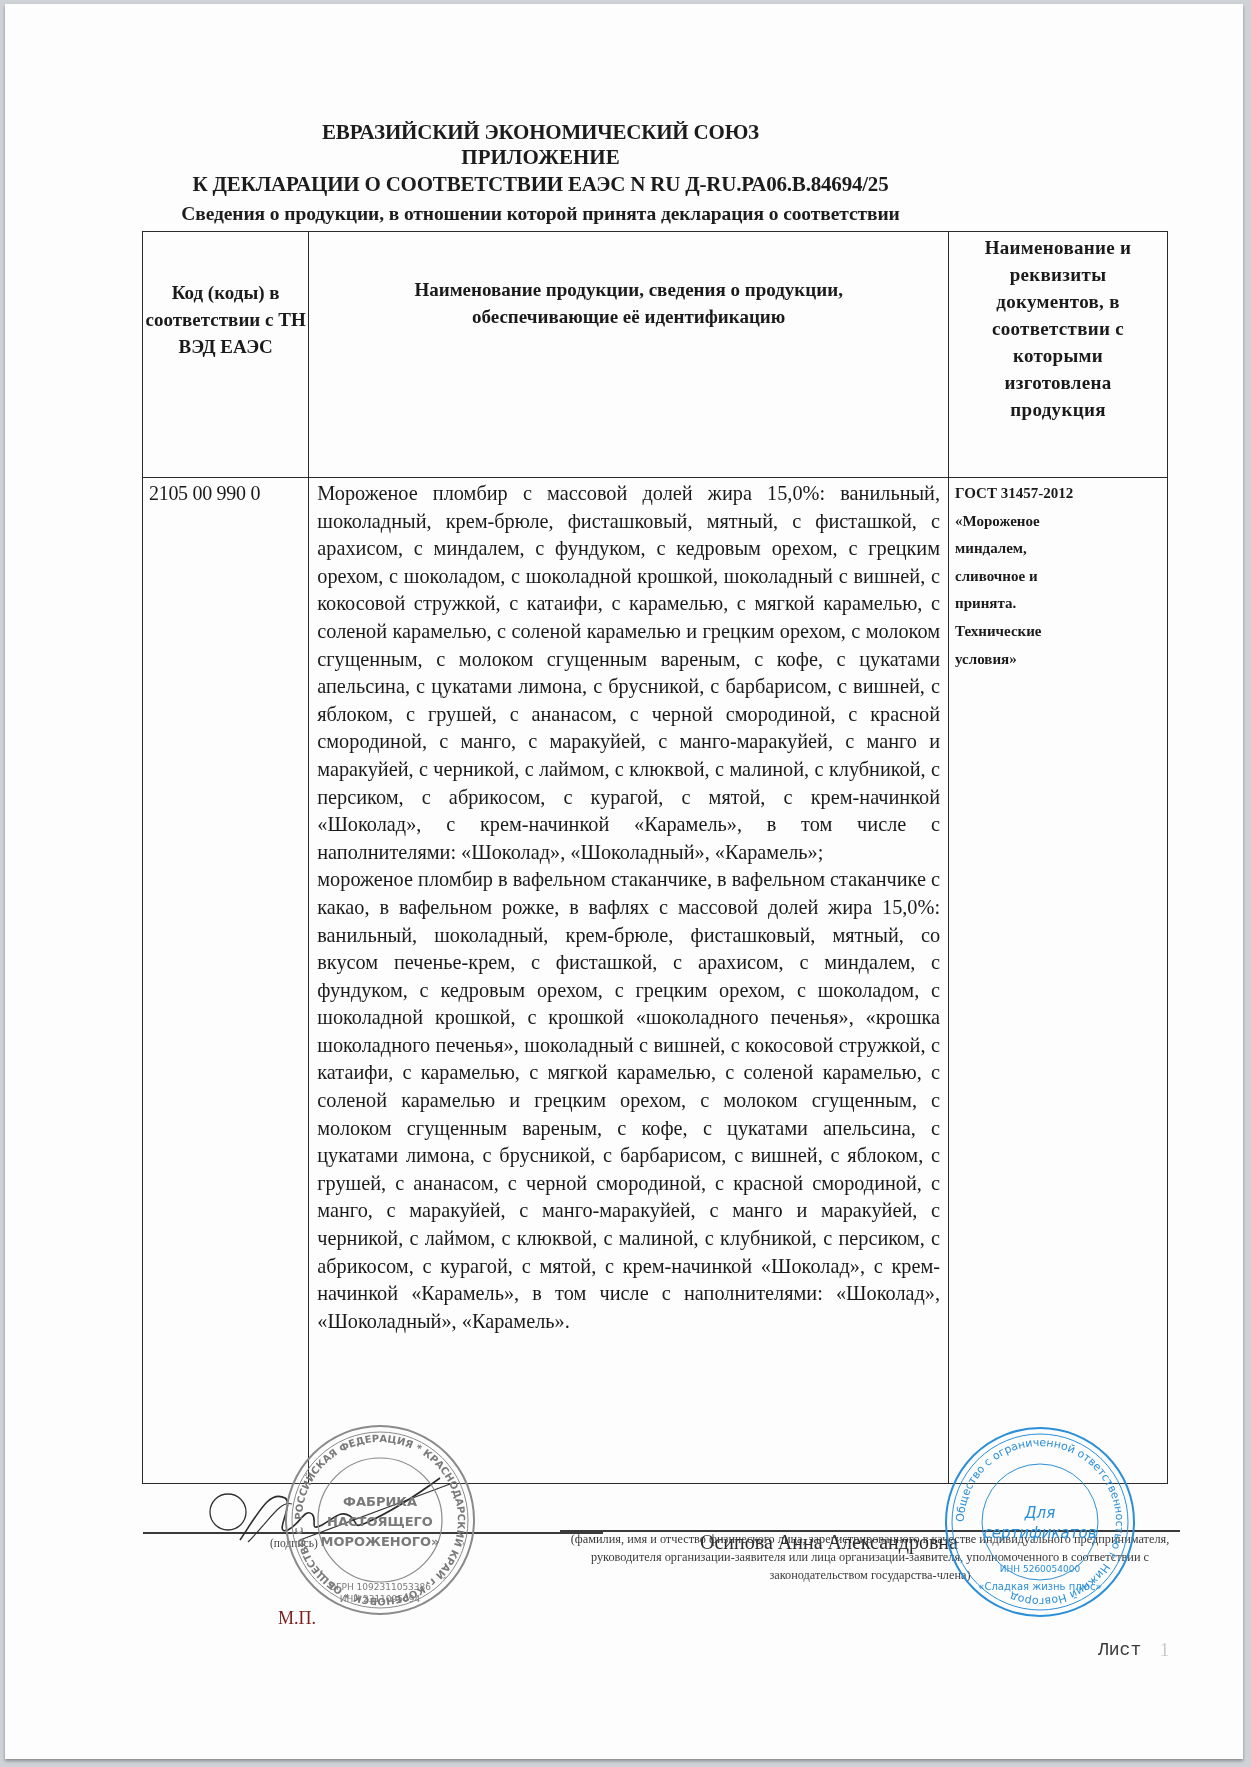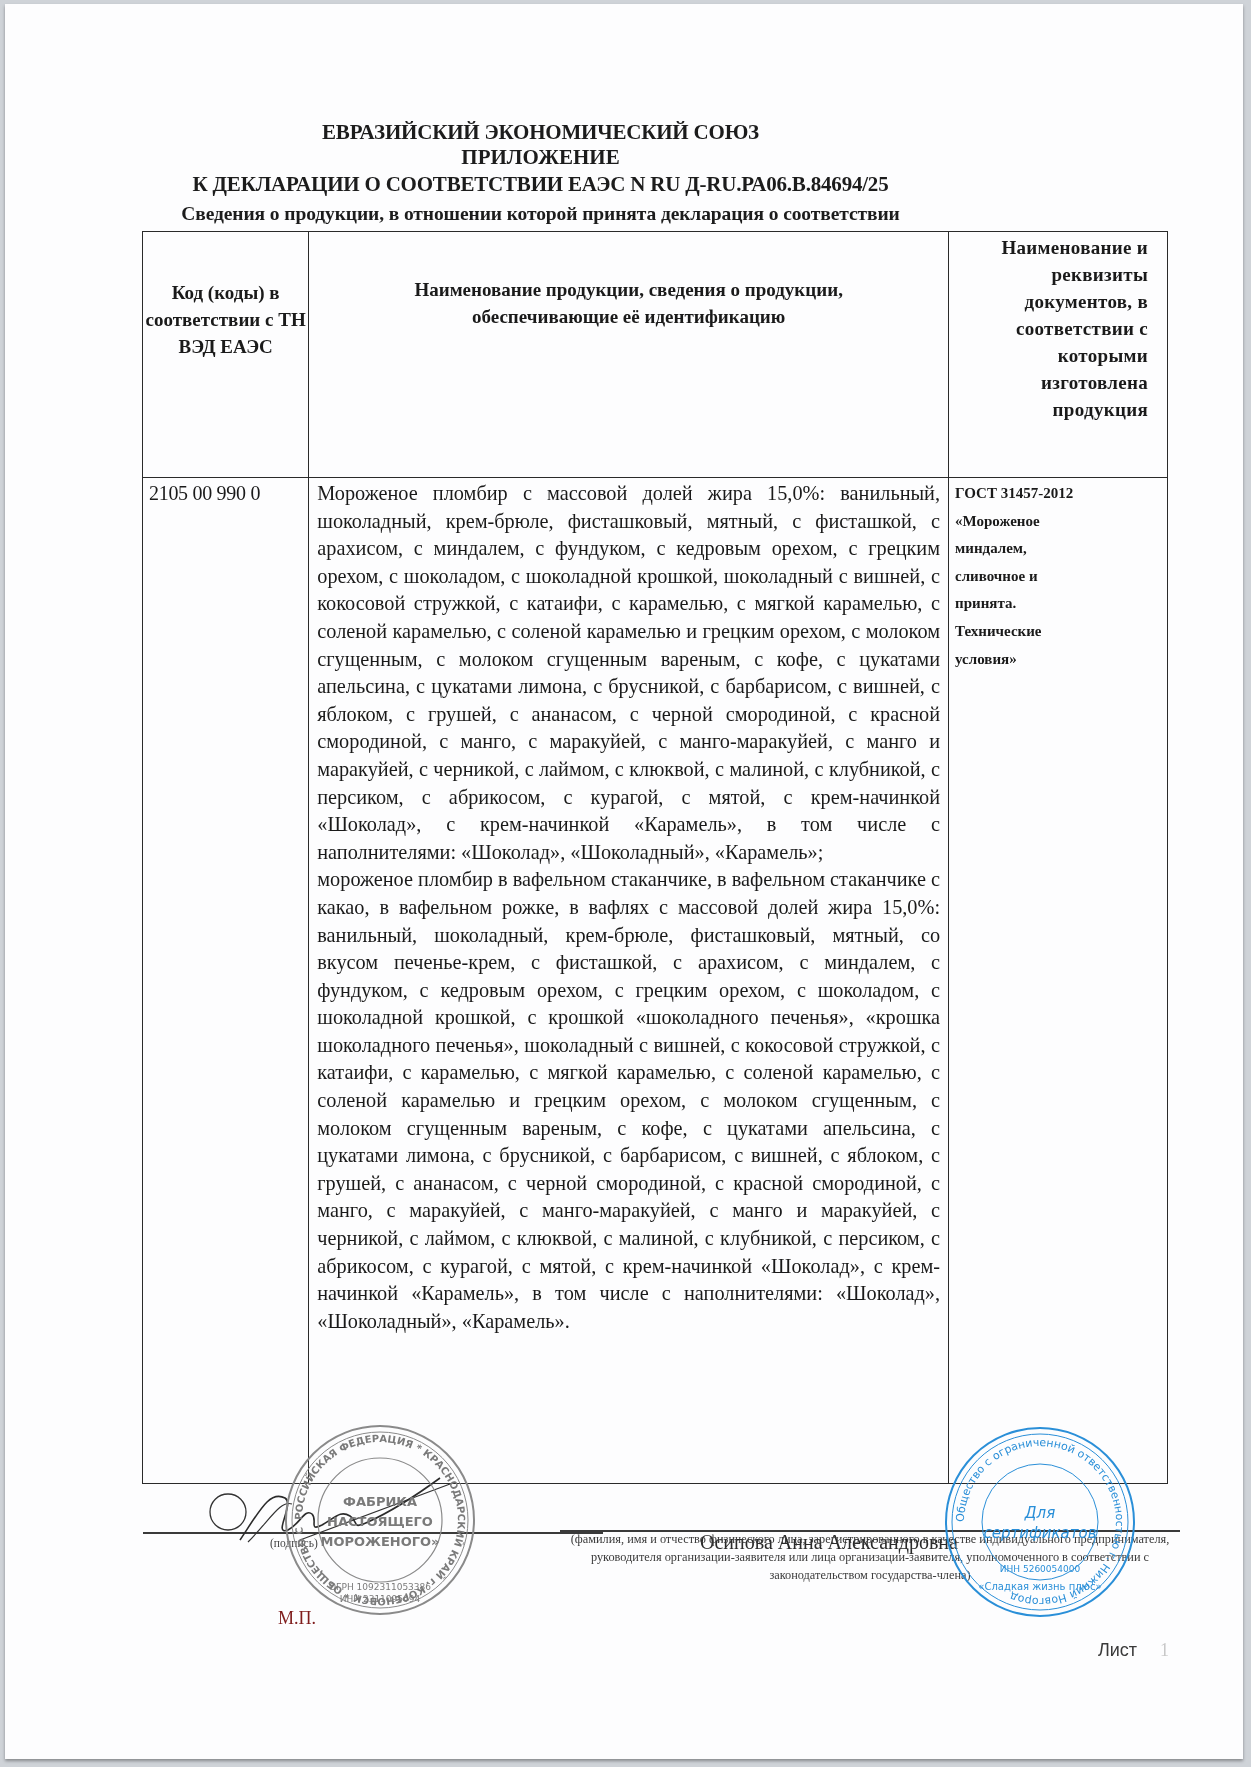--- a/index.html
+++ b/index.html
@@ -37,21 +37,21 @@
   }
   .c1 { width: 164px; }
   .c2 { width: 648px; }
   .c3 { width: 214px; }
   .th-cell {
     font-weight: bold; font-size: 19px; line-height: 27px; text-align: center;
     height: 198px;
   }
   .th1 { padding-top: 47px !important; vertical-align: top !important; }
   .th2 { padding-top: 43px !important; vertical-align: top !important; }
-  .th3 { padding-top: 2px !important; text-align: right; }
+  .th3 { padding-top: 2px !important; }
   .code {
     font-size: 20px; padding: 2px 6px 0 6px !important; line-height: 27px;
     letter-spacing: -0.3px;
   }
   .desc {
     font-size: 20.3px; line-height: 27.6px; text-align: justify;
     padding: 2px 8px 3px 8px !important;
     height: 1000px;
   }
   .desc p { margin: 0; }
@@ -65,21 +65,21 @@
     position: absolute; font-size: 11.5px; color: #444;
   }
   .signer-name {
     position: absolute; left: 700px; top: 1503px; font-size: 20px; color: #2a2a2a; margin-top: 28px;
   }
   .signer-note {
     position: absolute; left: 560px; top: 1530px; width: 620px;
     text-align: center; font-size: 12.3px; line-height: 18px; color: #3a3a3a;
   }
   .mp { position: absolute; left: 278px; top: 1608px; font-size: 18px; color: #7f1d1d; }
-  .sheet { position: absolute; left: 1098px; top: 1640px; font-size: 18px; color: #3a3a3a; font-family: Liberation Sans, sans-serif; }
+  .sheet { position: absolute; left: 1098px; top: 1640px; font-size: 18px; color: #3a3a3a; font-family: Liberation Mono, monospace; }
   .sheet-num { position: absolute; left: 1160px; top: 1640px; font-size: 18px; color: #c8c8c8; }
 
   .stamp { position: absolute; pointer-events: none; }
   .stamp text { font-family: "DejaVu Sans", sans-serif; }
 </style>
 </head>
 <body>
 
 <div class="page"></div>
 

